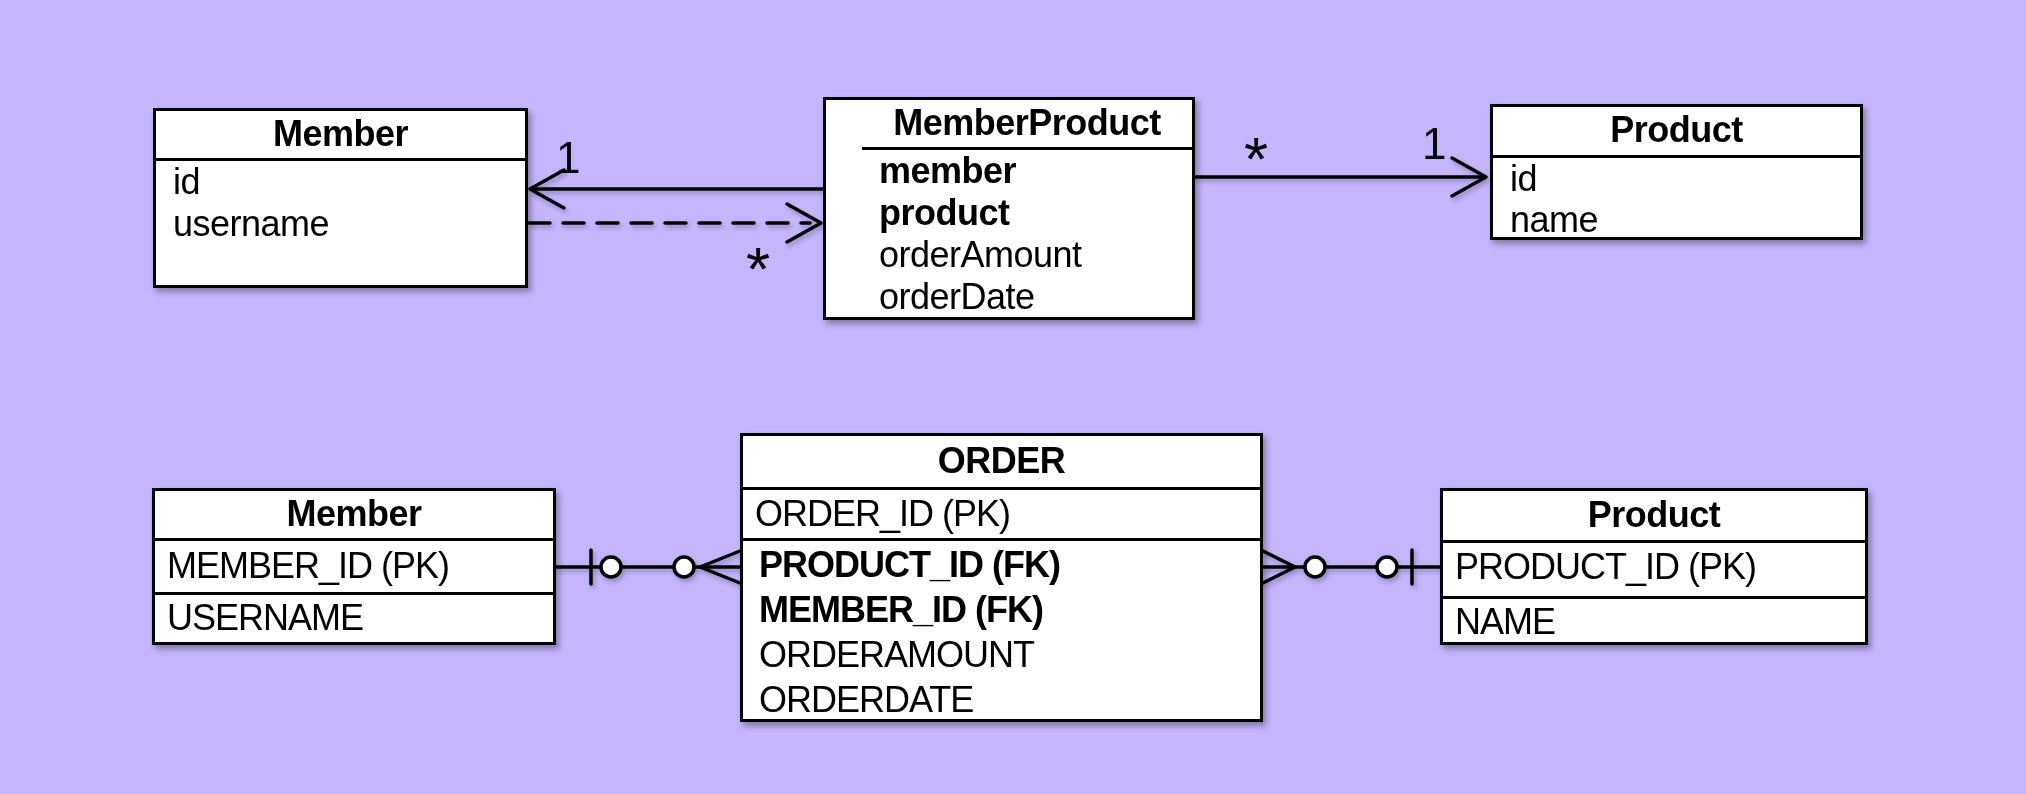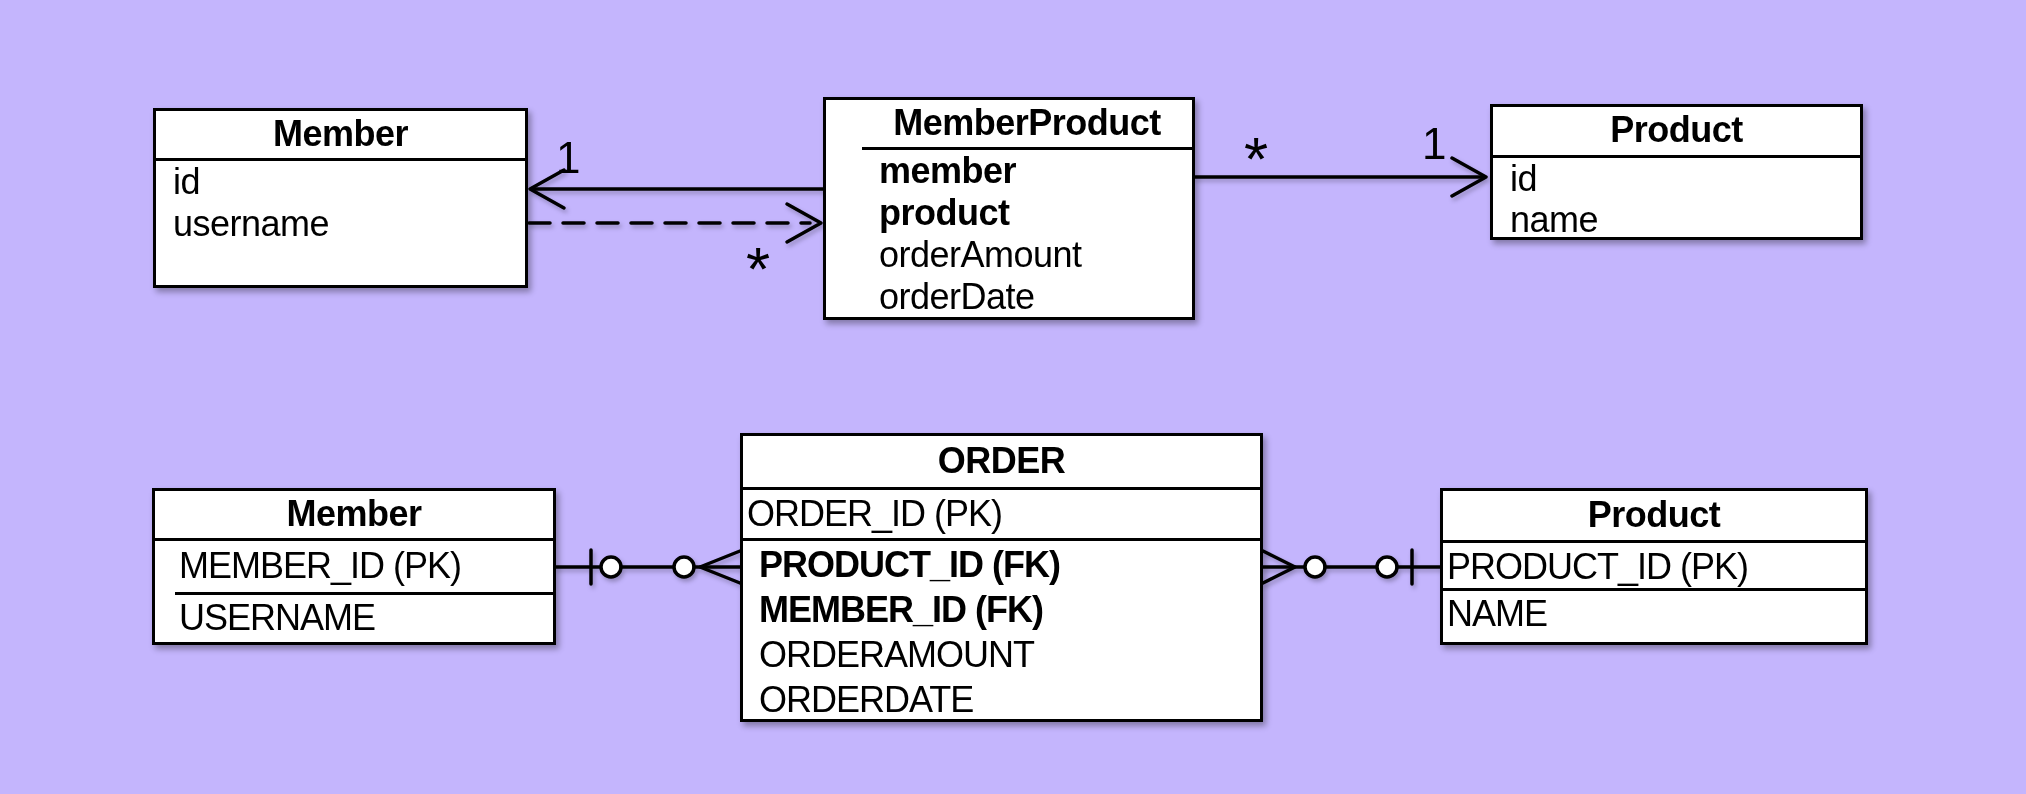--- a/index.html
+++ b/index.html
@@ -14,49 +14,49 @@
     position:absolute;background:#ffffff;border:3px solid #000000;
     box-sizing:border-box;box-shadow:3px 4px 6px rgba(0,0,0,0.33);
   }
   .utitle,.etitle{
     font-weight:bold;font-size:36px;text-align:center;
     border-bottom:3px solid #000000;box-sizing:border-box;letter-spacing:-0.5px;
   }
   .attr{font-size:36px;padding-left:17px;letter-spacing:-0.5px;white-space:nowrap;}
   .attr.bold{font-weight:bold;}
   .erow{
-    font-size:36px;padding-left:4px;letter-spacing:-1px;box-sizing:border-box;
+    font-size:36px;padding-left:12px;letter-spacing:-1px;box-sizing:border-box;
     border-bottom:3px solid #000000;white-space:nowrap;
   }
   .erow.last{border-bottom:none;}
   .erl{font-size:36px;padding-left:16px;letter-spacing:-1px;white-space:nowrap;}
   .erl.bold{font-weight:bold;}
   
   #uml-member{left:153px;top:108px;width:375px;height:180px;}
   #uml-member .utitle{height:50px;line-height:45px;}
   #uml-member .attr{line-height:42px;}
   #uml-memberproduct{left:823px;top:97px;width:372px;height:223px;padding-left:36px;}
   #uml-memberproduct .utitle{height:50px;line-height:45px;}
   #uml-memberproduct .attr{line-height:42px;}
   #uml-product{left:1490px;top:104px;width:373px;height:136px;}
   #uml-product .utitle{height:51px;line-height:46px;}
   #uml-product .attr{line-height:41px;}
   
   #er-member{left:152px;top:488px;width:404px;height:157px;}
   #er-member .etitle{height:50px;line-height:45px;}
-  #er-member .erow{height:54px;line-height:50px;margin-left:20px;}
+  #er-member .erow{height:54px;line-height:50px;}
   #er-member .erow.last{height:50px;line-height:46px;}
   #er-order{left:740px;top:433px;width:523px;height:289px;}
   #er-order .etitle{height:54px;line-height:49px;}
   #er-order .erow{height:51px;line-height:47px;}
   #er-order .ebody{padding-top:1px;}
   #er-order .erl{line-height:45px;}
   #er-product{left:1440px;top:488px;width:428px;height:157px;}
   #er-product .etitle{height:52px;line-height:47px;}
-  #er-product .erow{height:48px;line-height:48px;}
+  #er-product .erow{height:56px;line-height:48px;}
   #er-product .erow.last{height:50px;line-height:46px;}
   
   .mult{position:absolute;line-height:1;color:#000;}
   .mult.one{font-size:44px;}
   .mult.star{font-size:62px;}
   #mult-member-end{left:556px;top:136px;}
   #mult-dependency-end{left:746px;top:238px;}
   #mult-assoc-source{left:1244px;top:128px;}
   #mult-product-end{left:1422px;top:122px;}
 </style>

